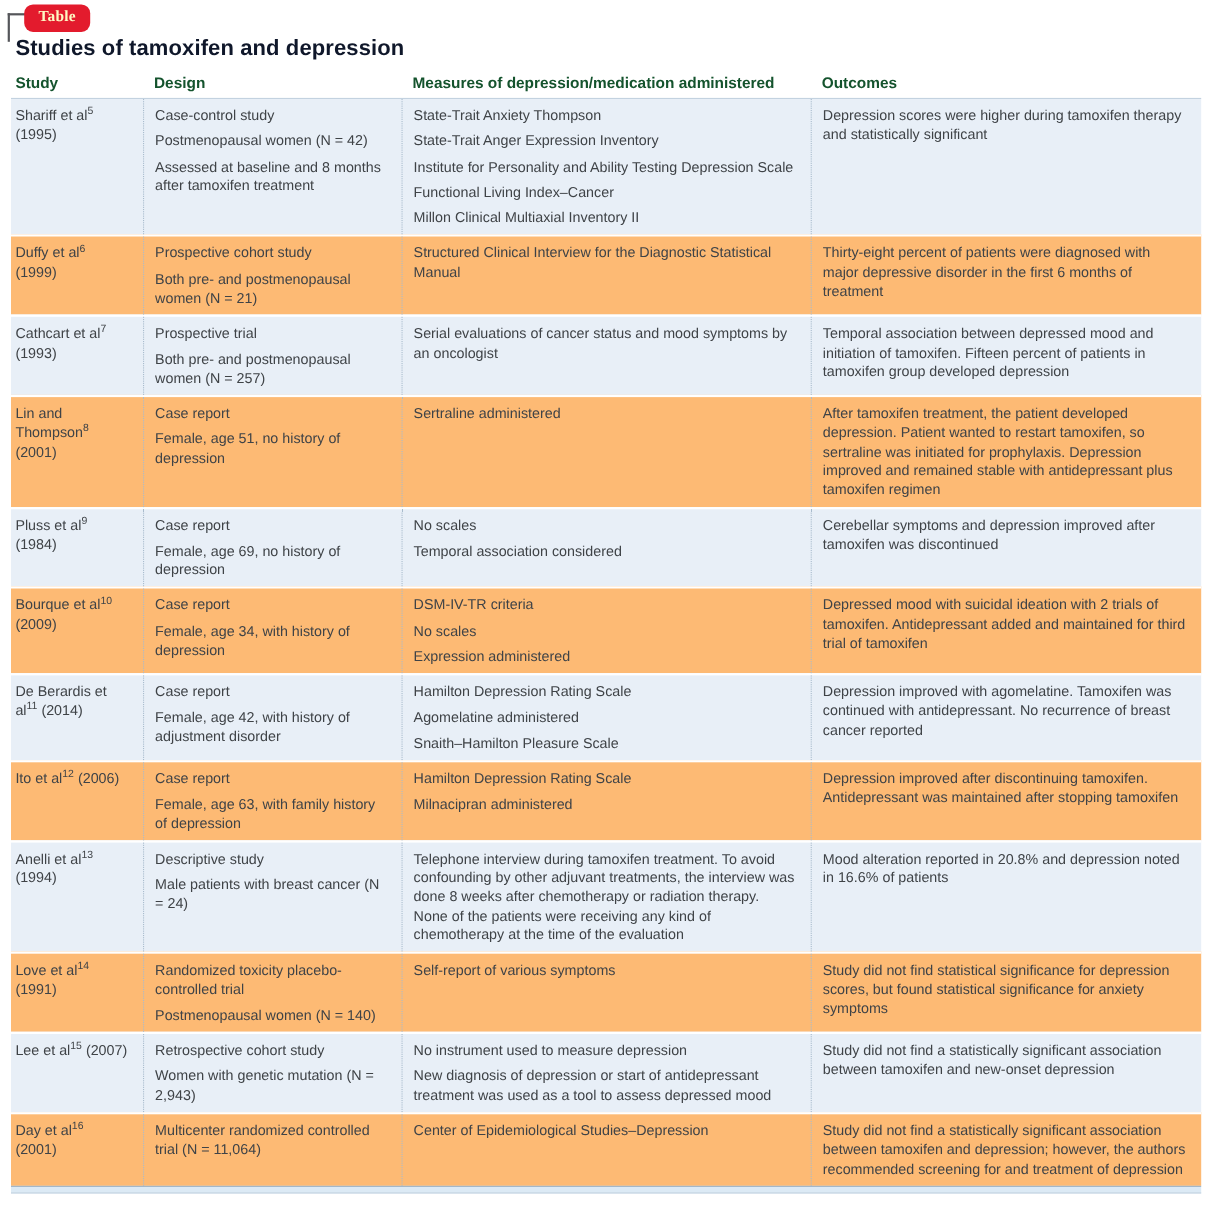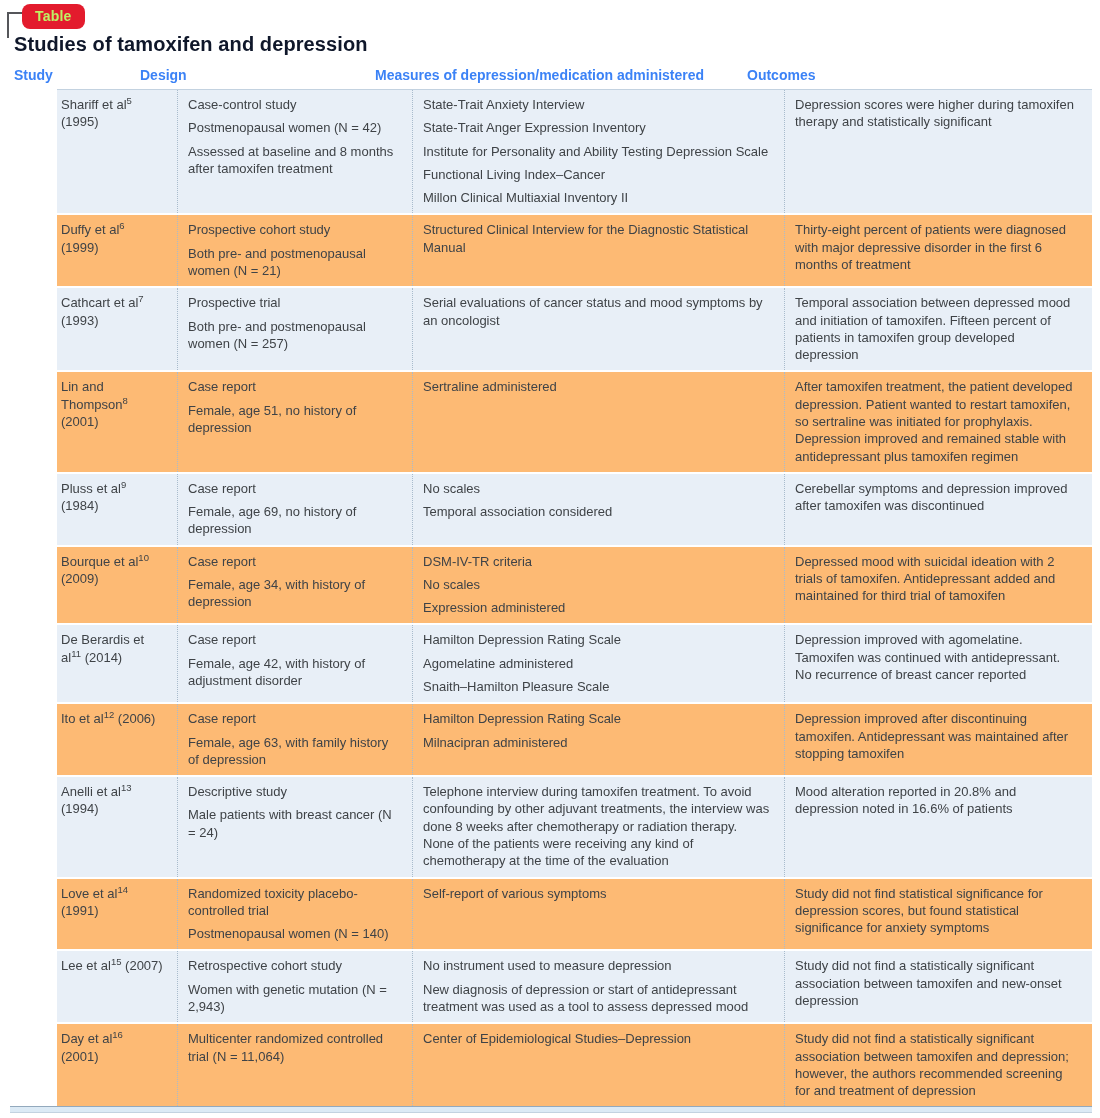--- a/index.html
+++ b/index.html
@@ -15,42 +15,43 @@
   
   .badge-area { position: relative; height: 30px; }
   .corner-bracket {
     position: absolute; left: -3px; top: 12px;
     width: 17px; height: 26px;
     border-left: 2px solid #55565a; border-top: 2px solid #55565a;
   }
   .table-badge {
     position: absolute; left: 12px; top: 4px;
     display: inline-block;
-    background: #e31b2d; color: #bef264;
+    background: #e31b2d; color: #fef9c3;
     font-weight: bold; font-size: 14px; line-height: 1;
     padding: 5px 13px 6px 13px; border-radius: 8px;
     letter-spacing: .2px;
+    font-family: Liberation Serif, serif;
   }
 
   .page-title {
     margin: 3px 0 9px 4px;
     font-size: 20px; font-weight: bold; color: #0f172a;
     letter-spacing: .1px;
   }
 
   
   .grid-row { display: grid; grid-template-columns: 120px 235px 372px 1fr; }
   .thead { padding: 2px 0 6px 0; }
   .thead .hcell {
-    color: #3b82f6; font-weight: bold; font-size: 14px;
+    color: #14532d; font-weight: bold; font-size: 14px;
     padding-left: 10px;
   }
   .thead .hcell:first-child { padding-left: 4px; }
 
-  .tbody { border-top: 1px solid #c3d2e0; margin-left: 47px; }
+  .tbody { border-top: 1px solid #c3d2e0; }
   .row + .row { border-top: 2px solid #ffffff; }
   .row.light { background: #e8eff7; }
   .row.dark  { background: #fdba74; }
 
   .cell {
     padding: 6px 14px 7px 10px;
     border-left: 1px dotted #a8bbcc;
     font-size: 13px; line-height: 1.33;
   }
   .cell:first-child { border-left: none; padding-left: 4px; }
@@ -83,21 +84,21 @@
       <div class="grid-row row light">
         <div class="cell">
           <p><span>Shariff et al</span><sup>5</sup> <span>(1995)</span></p>
         </div>
         <div class="cell">
           <p>Case-control study</p>
           <p>Postmenopausal women (N = 42)</p>
           <p>Assessed at baseline and 8 months after tamoxifen treatment</p>
         </div>
         <div class="cell">
-          <p>State-Trait Anxiety Interview</p>
+          <p>State-Trait Anxiety Thompson</p>
           <p>State-Trait Anger Expression Inventory</p>
           <p>Institute for Personality and Ability Testing Depression Scale</p>
           <p>Functional Living Index–Cancer</p>
           <p>Millon Clinical Multiaxial Inventory II</p>
         </div>
         <div class="cell">
           <p>Depression scores were higher during tamoxifen therapy and statistically significant</p>
         </div>
       </div>
       <div class="grid-row row dark">

